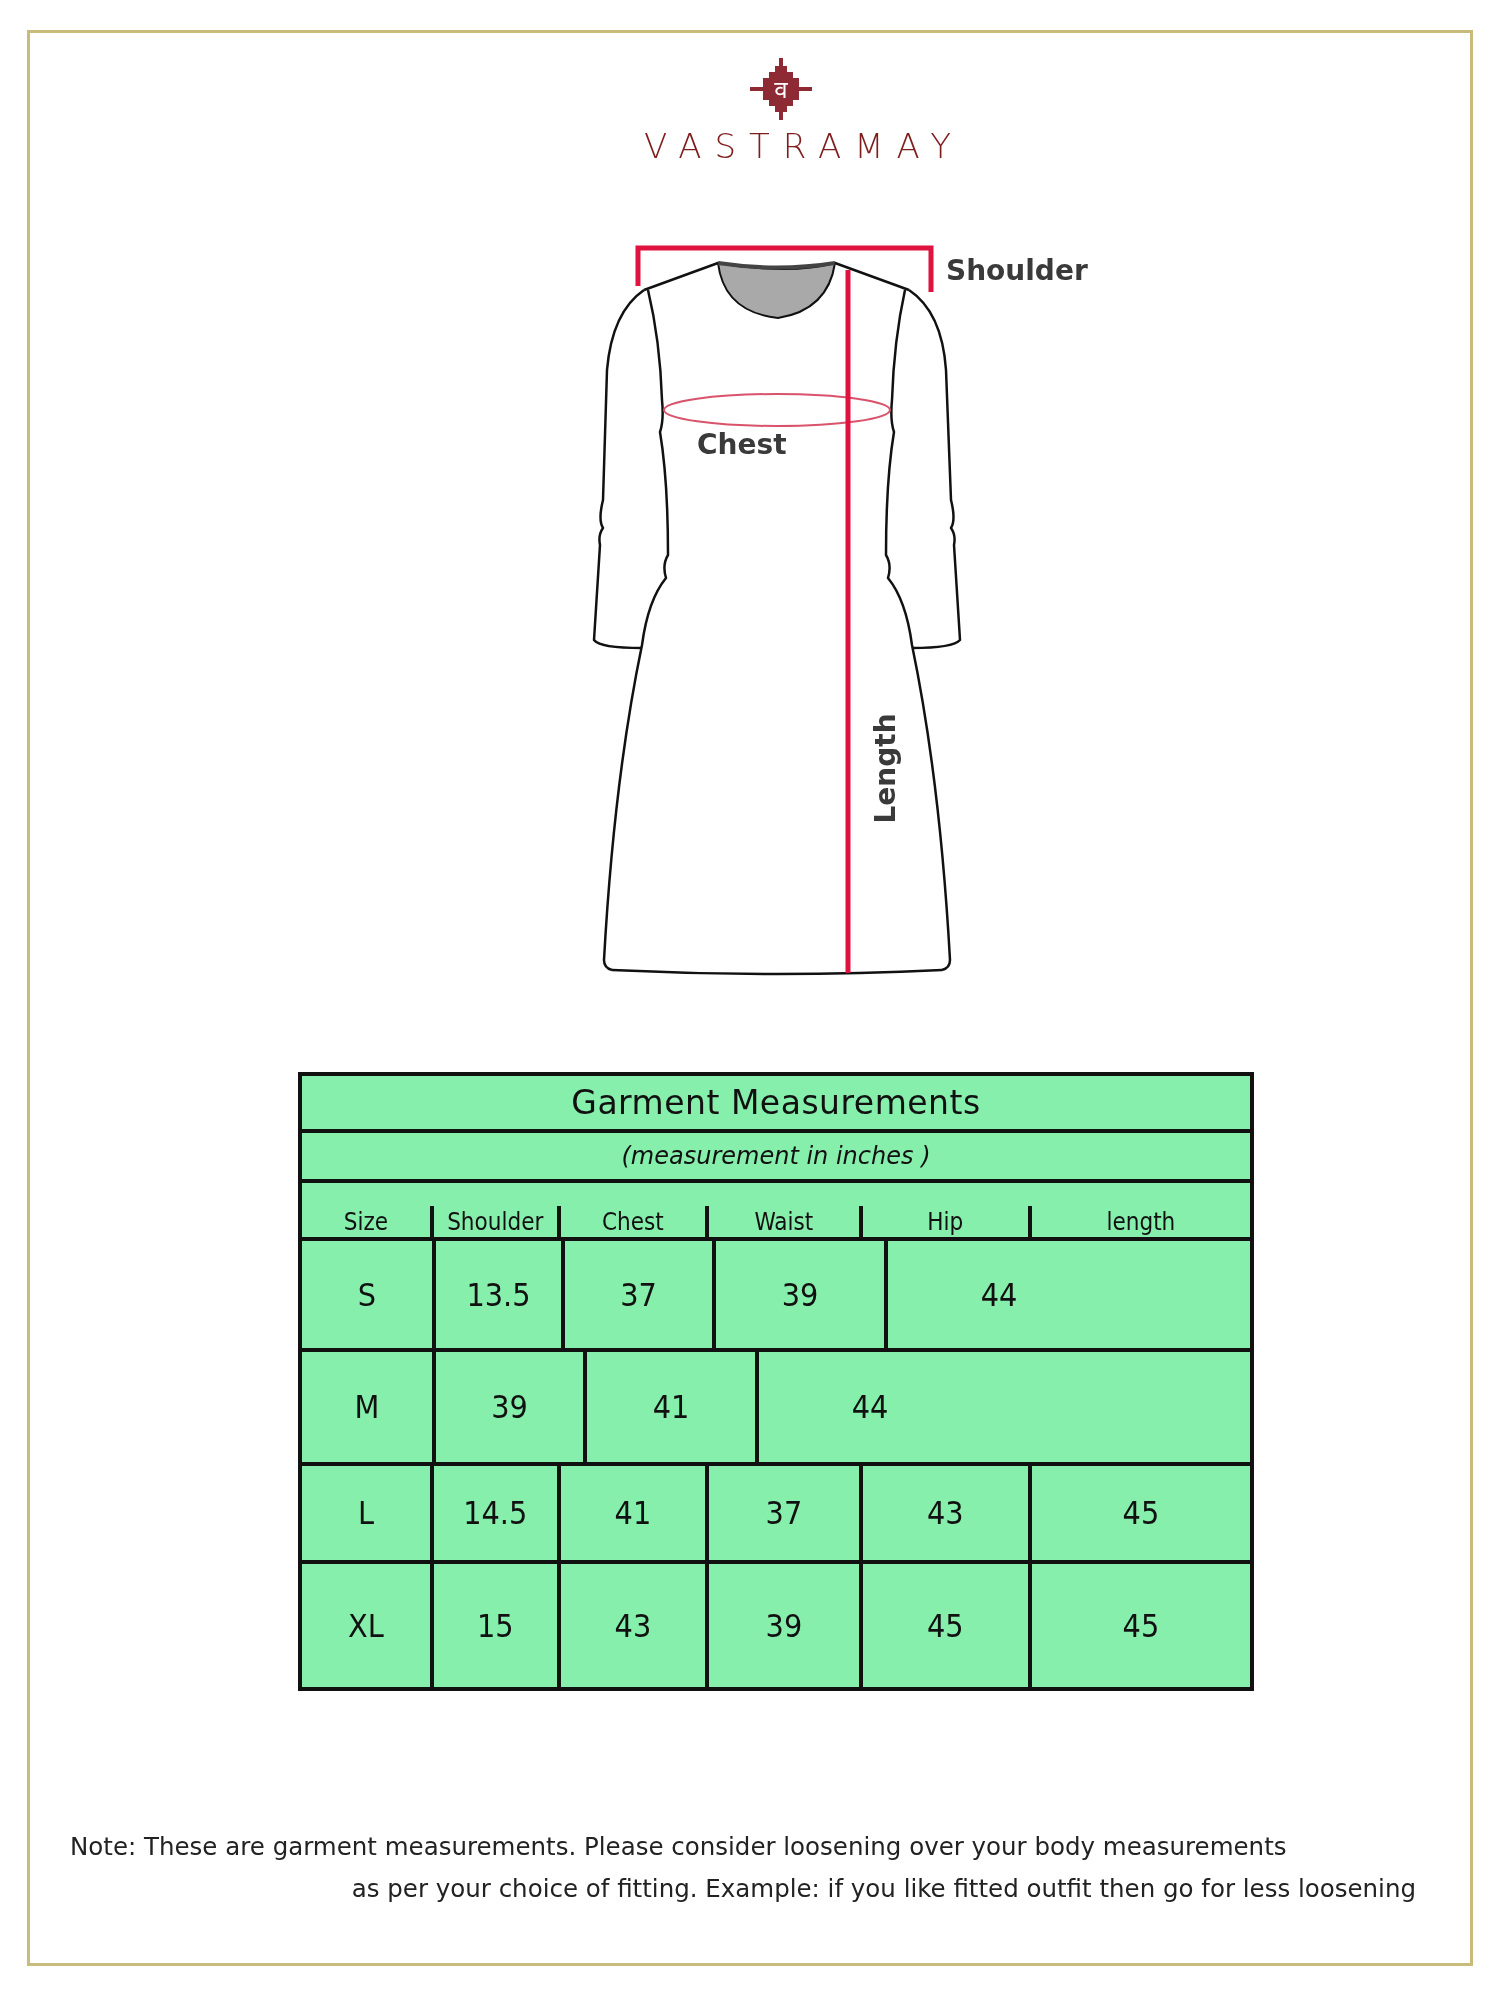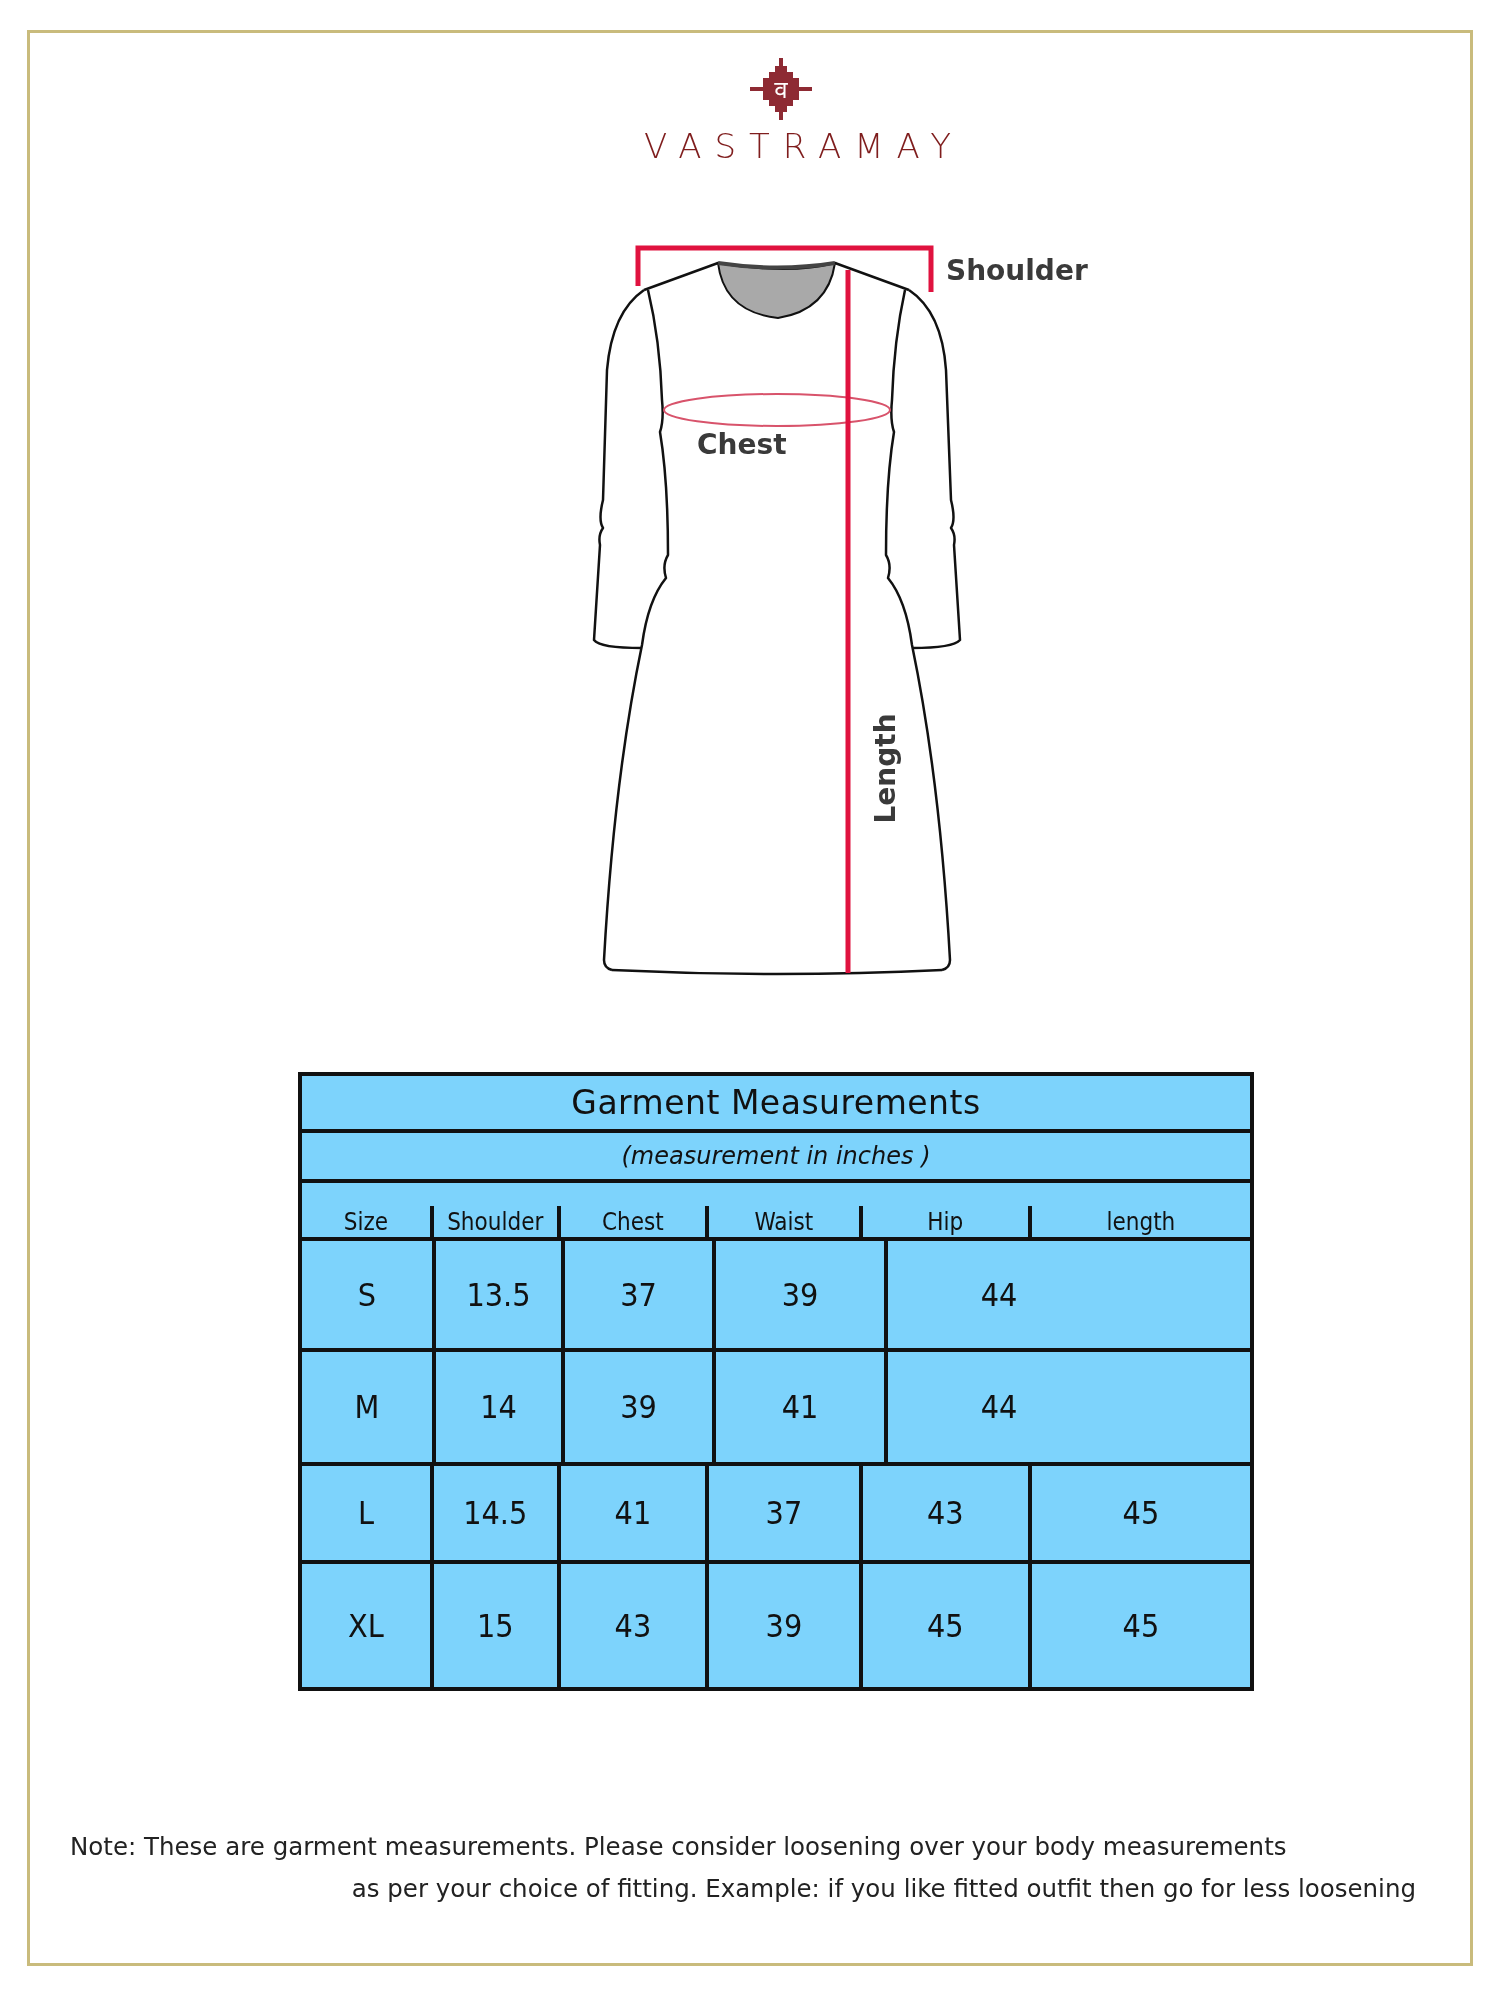--- a/index.html
+++ b/index.html
@@ -21,21 +21,21 @@
   .lbl { position: absolute; color: #3a3a3a; font-family: "DejaVu Sans", sans-serif; font-weight: bold; }
   .lbl-shoulder { left: 946px; top: 254px; font-size: 28px; }
   .lbl-chest { left: 697px; top: 428px; font-size: 28px; }
   .lbl-length {
     left: 830px; top: 752px; font-size: 28px; transform: rotate(-90deg); transform-origin: center center;
     width: 110px; text-align: center;
   }
 
   .table {
     position: absolute; left: 298px; top: 1072px; width: 956px;
-    border: 4px solid #111; box-sizing: border-box; background: #7dd3fc;
+    border: 4px solid #111; box-sizing: border-box; background: #86efac;
   }
   .t-title {
     height: 53px; border-bottom: 4px solid #111; display: flex; align-items: center; justify-content: center;
     font-family: "DejaVu Sans", sans-serif; font-size: 33px; letter-spacing: 0.5px; color: #111;
   }
   .t-sub {
     height: 46px; border-bottom: 4px solid #111; display: flex; align-items: center; justify-content: center;
     font-family: "DejaVu Sans", sans-serif; font-size: 24px; color: #111; font-style: italic;
   }
   .t-row { display: flex; border-bottom: 4px solid #111; box-sizing: border-box; }
@@ -121,21 +121,20 @@
   <div class="t-row data" style="height:111px">
     <div class="t-cell c0 size">S</div>
     <div class="t-cell c1">13.5</div>
     <div class="t-cell c2">37</div>
     <div class="t-cell c4">39</div>
     <div class="t-cell c5">44</div>
   </div>
 
   <div class="t-row data" style="height:114px">
     <div class="t-cell c0 size">M</div>
-    <div class="t-cell c1">14</div>
     <div class="t-cell c2">39</div>
     <div class="t-cell c4">41</div>
     <div class="t-cell c5">44</div>
   </div>
 
   <div class="t-row data" style="height:98px">
     <div class="t-cell c0 size">L</div>
     <div class="t-cell c1">14.5</div>
     <div class="t-cell c2">41</div>
     <div class="t-cell c3">37</div>

